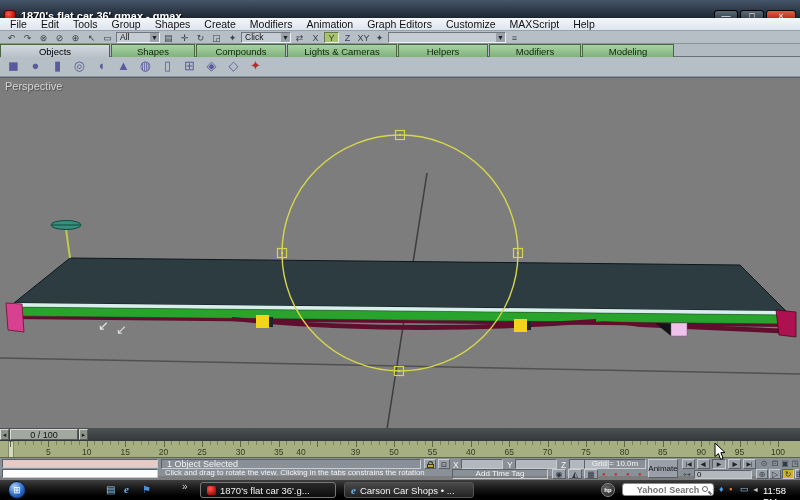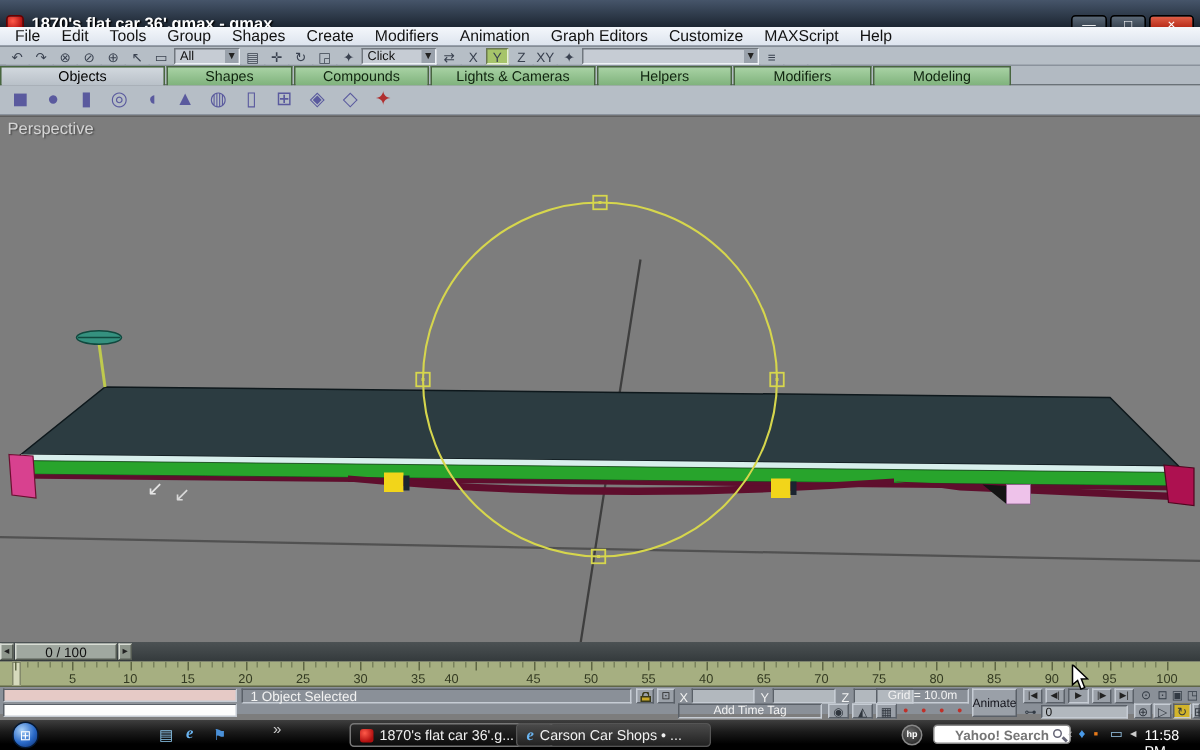--- a/index.html
+++ b/index.html
@@ -133,21 +133,21 @@
     background:linear-gradient(#3e3e3e,#1a1a1a 40%,#000 80%);
     display:flex;align-items:center;color:#eee;}
   .startorb{position:absolute;left:8px;top:1px;width:18px;height:18px;border-radius:50%;
     background:radial-gradient(circle at 35% 30%,#a8d0f8,#2a6ac8 55%,#0a2a6a);
     border:1px solid #061830;font-size:9px;line-height:17px;text-align:center;color:#fff;}
   .ql{position:absolute;top:4px;font-size:10px;}
   .task-app{position:absolute;top:2px;height:16px;border-radius:3px;
     background:linear-gradient(#4a4a4a,#222);border:1px solid #555;
     display:flex;align-items:center;gap:4px;padding:0 6px;font-size:9.5px;
     white-space:nowrap;overflow:hidden;color:#f0f0f0;}
-  .task-app.active{background:linear-gradient(#2a2a2a,#0c0c0c);border-color:#777;margin-left:33px;}
+  .task-app.active{background:linear-gradient(#2a2a2a,#0c0c0c);border-color:#777;}
   .mini-gmax{width:9px;height:9px;border-radius:2px;flex:none;
     background:radial-gradient(circle at 35% 30%,#ff5a4a,#b00f0f 70%);}
   .mini-e{color:#6ab4f0;font-family:"Liberation Serif",serif;font-style:italic;
     font-weight:bold;font-size:11px;flex:none;}
   .hp-icon{position:absolute;left:601px;top:3px;width:14px;height:14px;border-radius:50%;
     background:radial-gradient(circle at 40% 35%,#6a6a6a,#1a1a1a);border:1px solid #888;
     color:#fff;font-size:6px;line-height:13px;text-align:center;font-weight:bold;}
   .ysearch{position:absolute;left:622px;top:3px;width:92px;height:13px;background:#fff;
     border-radius:3px;border:1px solid #888;color:#555;font-weight:bold;
     font-size:9px;line-height:11px;text-align:center;font-family:"Liberation Sans",sans-serif;}
@@ -413,39 +413,40 @@
         <div class="tick" style="left: 770.32px;"></div>
         <div class="tick major" style="left: 778px;"></div>
         <span class="rnum" style="left: 48.4px;">5</span>
         <span class="rnum" style="left: 86.8px;">10</span>
         <span class="rnum" style="left: 125.2px;">15</span>
         <span class="rnum" style="left: 163.6px;">20</span>
         <span class="rnum" style="left: 202px;">25</span>
         <span class="rnum" style="left: 240.4px;">30</span>
         <span class="rnum" style="left: 278.8px;">35</span>
         <span class="rnum" style="left: 301px;">40</span>
-        <span class="rnum" style="left: 355.6px;">45</span>
+        <span class="rnum" style="left: 355.6px;">39</span>
         <span class="rnum" style="left: 394px;">50</span>
         <span class="rnum" style="left: 432.4px;">55</span>
         <span class="rnum" style="left: 470.8px;">40</span>
         <span class="rnum" style="left: 509.2px;">65</span>
         <span class="rnum" style="left: 547.6px;">70</span>
         <span class="rnum" style="left: 586px;">75</span>
         <span class="rnum" style="left: 624.4px;">80</span>
         <span class="rnum" style="left: 662.8px;">85</span>
         <span class="rnum" style="left: 701.2px;">90</span>
         <span class="rnum" style="left: 739.6px;">95</span>
         <span class="rnum" style="left: 778px;">100</span>
       </div>
   </div>
 
   <div class="statusbar">
     <div class="listener-pink sunken"></div>
     <div class="listener-white sunken"></div>
     <div class="sel-panel sunken">1 Object Selected</div>
+    <div class="prompt-panel">Click and drag to rotate the view.  Clicking in the tabs constrains the rotation</div>
 
     <span class="lockbtn raised">
       <span class="lock-shackle"></span>
         <span class="lock-body"></span>
     </span>
     <span class="absbtn raised">⊡</span>
 
     <span class="axis-label" style="left:453px">X</span>
     <input class="numfield sunken" style="left: 461px;" value="">
     <span class="axis-label" style="left:507px">Y</span>

